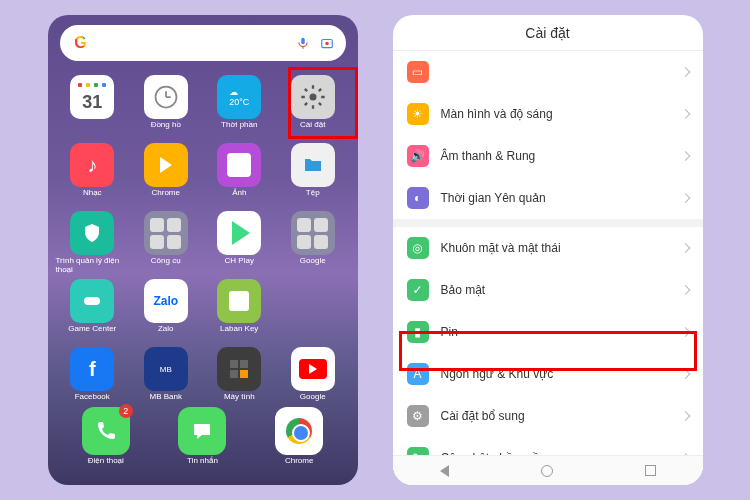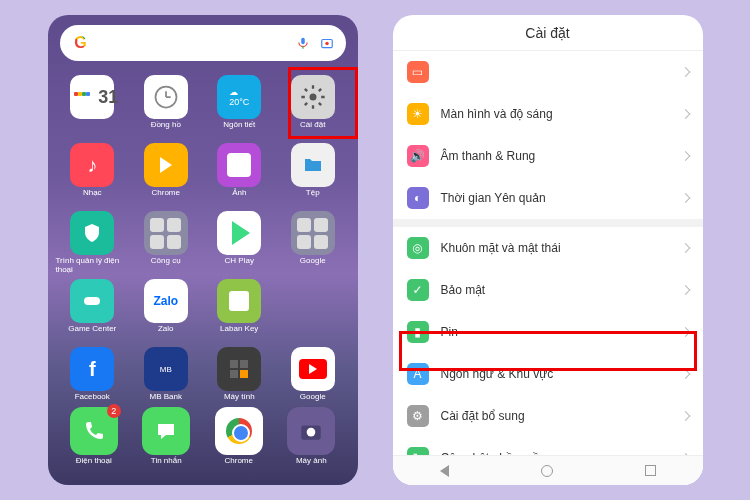--- a/index.html
+++ b/index.html
@@ -14,21 +14,21 @@
 .cam{width:14px;height:14px}
 .grid{display:grid;grid-template-columns:repeat(4,1fr);gap:4px 0;padding:6px 8px}
 .app{display:flex;flex-direction:column;align-items:center;gap:2px}
 .app-icon{width:44px;height:44px;border-radius:10px;display:flex;align-items:center;justify-content:center;font-size:20px;color:#fff;position:relative}
 .app-label{font-size:8px;color:#fff;text-align:left;line-height:1.1;height:18px}
 .hl1{position:absolute;border:3px solid #e00;top:52px;left:240px;width:70px;height:72px;z-index:5}
 .dock{position:absolute;bottom:10px;left:0;right:0;display:flex;justify-content:space-around;padding:0 10px}
 .dock .app-icon{width:48px;height:48px;border-radius:12px}
 .badge{position:absolute;top:-3px;right:-3px;width:14px;height:14px;background:#e53935;border-radius:50%;color:#fff;font-size:9px;display:flex;align-items:center;justify-content:center}
 
-.i-cal{background:#fff;color:#555;font-size:18px;font-weight:bold;flex-direction:row;line-height:1}
+.i-cal{background:#fff;color:#555;font-size:18px;font-weight:bold;flex-direction:column;line-height:1}
 .i-cal .top{height:10px;width:100%;display:flex;justify-content:space-between;padding:0 8px}
 .i-cal .bar{width:4px;height:4px;background:#ea4335;border-radius:1px}
 .i-cal .bar2{background:#fbbc05}.i-cal .bar3{background:#34a853}.i-cal .bar4{background:#4285f4}
 .i-clock{background:#fff;color:#888}
 .i-weather{background:#14aae6}
 .i-settings{background:#d6d6d6;color:#555}
 .i-music{background:#ff4757}
 .i-video{background:#ffb300}
 .i-photo{background:#b64dd8}
 .i-file{background:#f0f0f0;color:#3498db}
@@ -108,21 +108,21 @@
             <line x1="12" y1="12" x2="12" y2="7" stroke="#888" stroke-width="1.5"></line>
             <line x1="12" y1="12" x2="16" y2="12" stroke="#888" stroke-width="1.5"></line>
           </svg>
         </div>
         <div class="app-label">Đồng hồ</div>
       </div>
       <div class="app">
         <div class="app-icon i-weather">
           <div style="font-size:9px;color:#fff">☁<br>20°C</div>
         </div>
-        <div class="app-label">Ngôn tiết</div>
+        <div class="app-label">Thời phần</div>
       </div>
       <div class="app">
         <div class="app-icon i-settings">
           <svg width="28" height="28" viewBox="0 0 24 24">
             <circle cx="12" cy="12" r="3" fill="#555"></circle>
             <path d="M12 2v3M12 19v3M2 12h3M19 12h3M5 5l2 2M17 17l2 2M5 19l2-2M17 7l2-2" stroke="#555" stroke-width="2"></path>
           </svg>
         </div>
         <div class="app-label">Cài đặt</div>
       </div>
@@ -253,29 +253,20 @@
           </svg>
         </div>
         <div class="app-label">Tin nhắn</div>
       </div>
       <div class="app">
         <div class="app-icon i-chrome">
           <div class="chrome-circ"></div>
         </div>
         <div class="app-label">Chrome</div>
       </div>
-      <div class="app">
-        <div class="app-icon i-camera">
-          <svg width="26" height="26" viewBox="0 0 24 24">
-            <rect x="3" y="7" width="18" height="13" rx="2" fill="#4a4270"></rect>
-            <circle cx="12" cy="13" r="4" fill="#fff"></circle>
-          </svg>
-        </div>
-        <div class="app-label">Máy ảnh</div>
-      </div>
     </div>
 </div>
 
 <div class="phone">
   <div class="header2">Cài đặt</div>
   <div class="hl2"></div>
   <div class="list" id="settings-list">
       <div class="item">
         <div class="sicon" style="background: rgb(255, 107, 74);">▭</div>
       </div>

